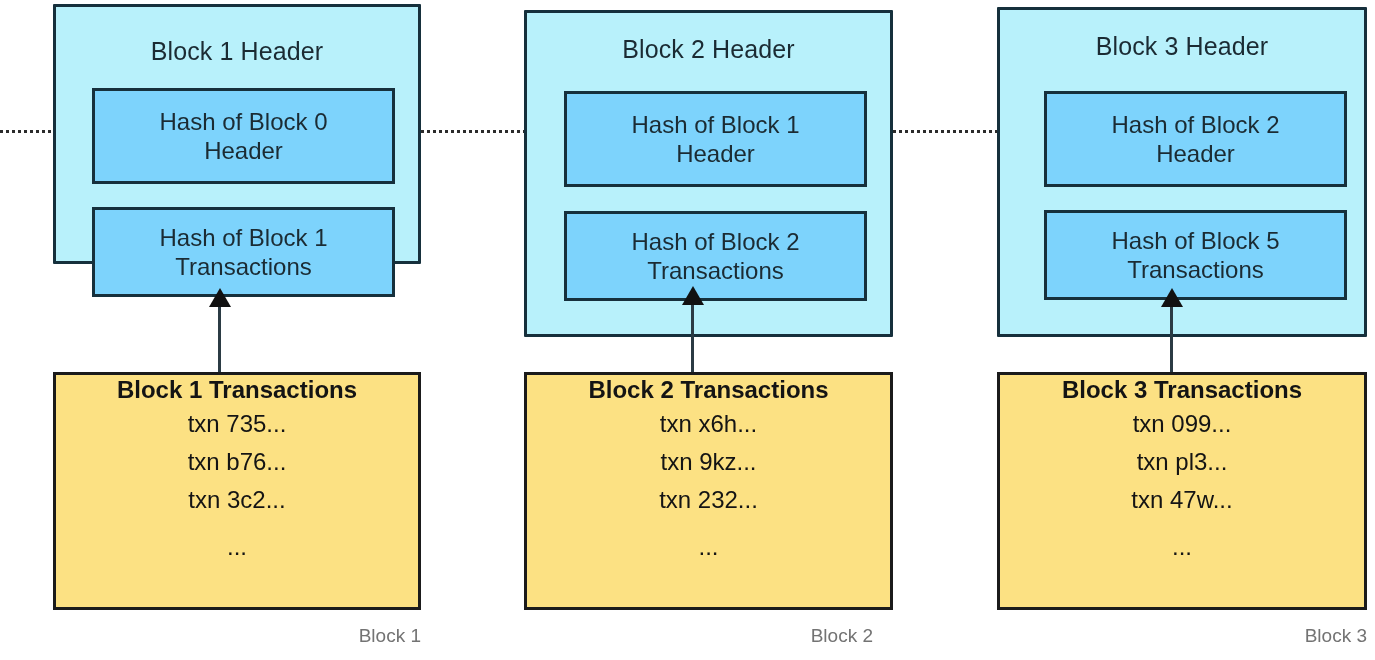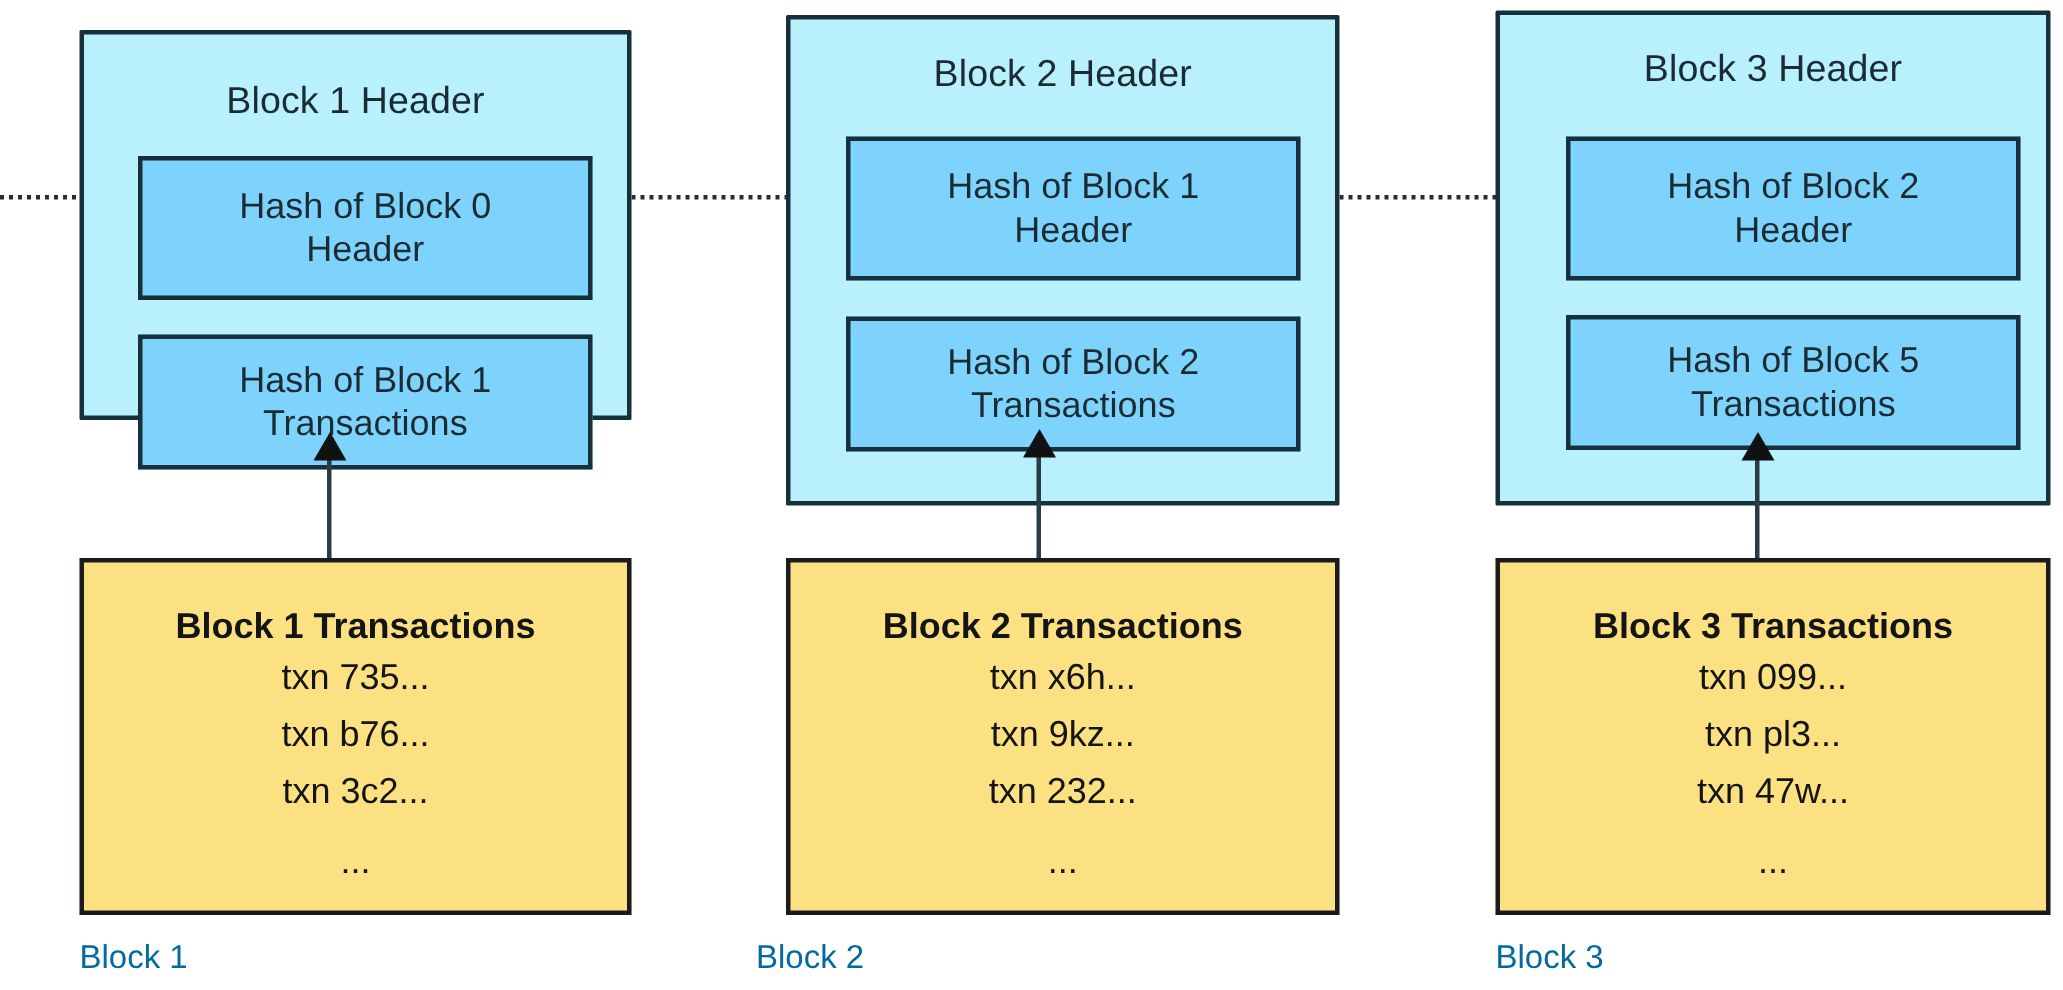--- a/index.html
+++ b/index.html
@@ -60,21 +60,20 @@
   }
   .hash-box .l2 { display: block; }
 
   
   .txn-block {
     position: absolute;
     box-sizing: border-box;
     background: #fce183;
     border: 3px solid #1b1b1b;
     text-align: center;
-    padding-top: 28px;
   }
   .txn-title {
     font-size: 24px;
     font-weight: bold;
     color: #141414;
     line-height: 1.25;
     white-space: nowrap;
   }
   .txn-line {
     font-size: 24px;
@@ -85,23 +84,23 @@
   .txn-ellipsis {
     font-size: 24px;
     color: #141414;
     line-height: 1.3;
     padding-top: 12px;
   }
 
   
   .block-caption {
     position: absolute;
-    text-align: left;
-    font-size: 22px;
-    color: #0369a1;
+    text-align: right;
+    font-size: 19px;
+    color: #737373;
     white-space: nowrap;
   }
 
   
   .dotted-link {
     position: absolute;
     height: 3px;
     background-image: linear-gradient(to right, #2b2b2b 0 3px, rgba(0,0,0,0) 3px 6px);
     background-size: 6px 3px;
     background-repeat: repeat-x;
@@ -137,21 +136,21 @@
   <div class="arrow-right" style="left:58px; top:120px;"></div>
 
   <div class="dotted-link" style="left:421px; top:130px; width:124px;"></div>
   <div class="arrow-right" style="left:540px; top:120px;"></div>
 
   <div class="dotted-link" style="left:893px; top:130px; width:124px;"></div>
   <div class="arrow-right" style="left:1012px; top:120px;"></div>
 
   <div class="block-column" style="left:0px;">
 
-    <div class="header-block" style="left:53px; top:20px; width:368px; height:260px;">
+    <div class="header-block" style="left:53px; top:4px; width:368px; height:260px;">
       <div class="header-title" style="top:30px;">Block 1 Header</div>
 
       <div class="hash-box" style="left:36px; top:81px; width:303px; height:96px;">
         <span>Hash of Block 0</span>
         <span class="l2">Header</span>
       </div>
 
       <div class="hash-box" style="left:36px; top:200px; width:303px; height:90px;">
         <span>Hash of Block 1</span>
         <span class="l2">Transactions</span>

